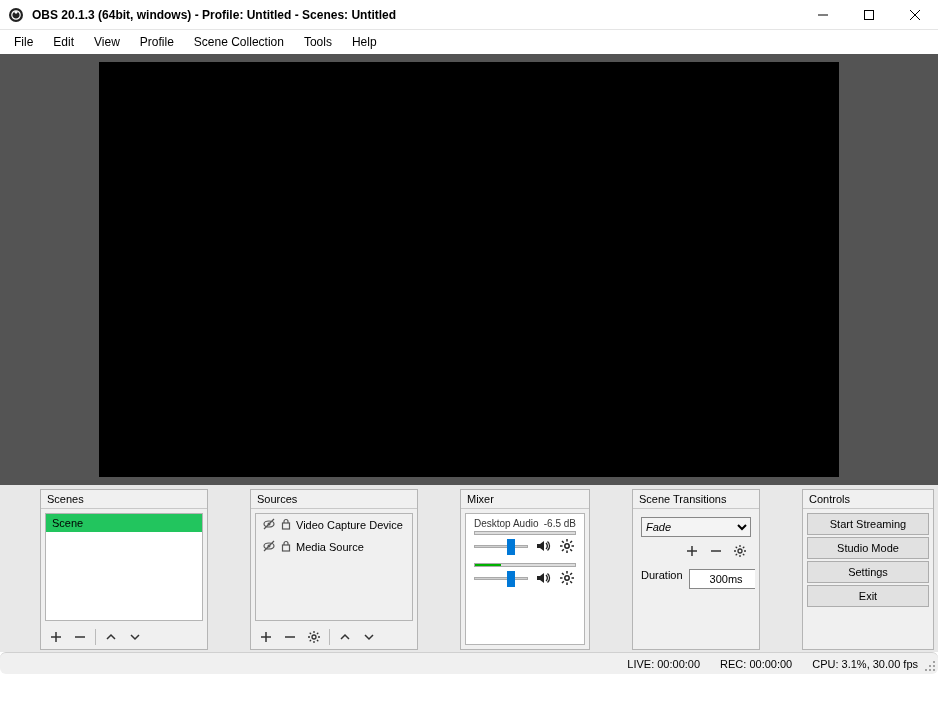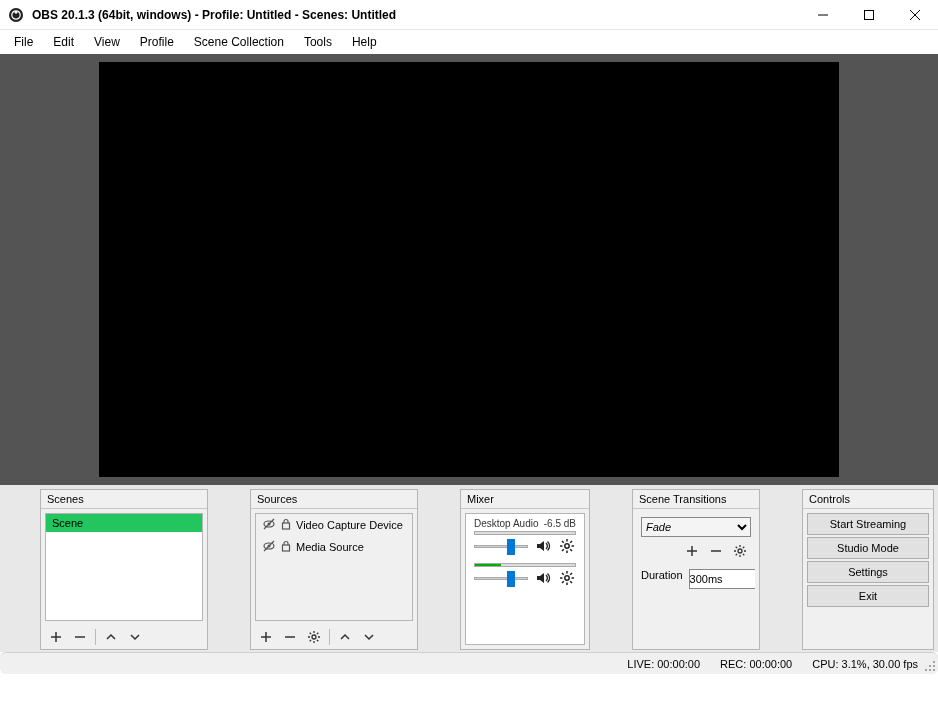--- a/index.html
+++ b/index.html
@@ -50,21 +50,21 @@
 .mix-track { position: relative; flex: 1; height: 18px; }
 .mix-track .rail { position: absolute; left: 0; right: 0; top: 8px; height: 3px; background: #d0d0d0; border: 1px solid #aaa; }
 .mix-track .thumb { position: absolute; top: 2px; width: 8px; height: 16px; background: #0078d7; }
 .mix-icon { width: 18px; height: 18px; display: flex; align-items: center; justify-content: center; }
 
 
 .trans-body { padding: 4px; font-size: 11px; }
 .trans-select { width: 100%; font-size: 11px; height: 20px; border: 1px solid #888; background: #f4f4f4; font-style: italic; }
 .trans-row { display: flex; gap: 2px; margin-top: 4px; justify-content: flex-end; }
 .trans-label { font-size: 11px; margin-right: 4px; }
-.trans-spin { width: 70px; height: 20px; font-size: 11px; border: 1px solid #888; padding-left: 0; }
+.trans-spin { width: 70px; height: 20px; font-size: 11px; border: 1px solid #888; padding-left: 20px; }
 
 
 .ctrl-body { padding: 2px; display: flex; flex-direction: column; gap: 2px; }
 .ctrl-btn { height: 22px; font-size: 11px; background: #e1e1e1; border: 1px solid #adadad; }
 
 
 .statusbar { height: 22px; display: flex; align-items: center; justify-content: flex-end; gap: 20px; padding: 0 20px 0 6px; font-size: 11px; background: #f0f0f0; border-top: 1px solid #d0d0d0; position: relative; border-radius: 6px; }
 .statusbar .grip { position: absolute; right: 2px; bottom: 2px; width: 12px; height: 12px; }
 
 .sources .dock-body { background: #f0f0f0; border: 1px solid #b5b5b5; }

